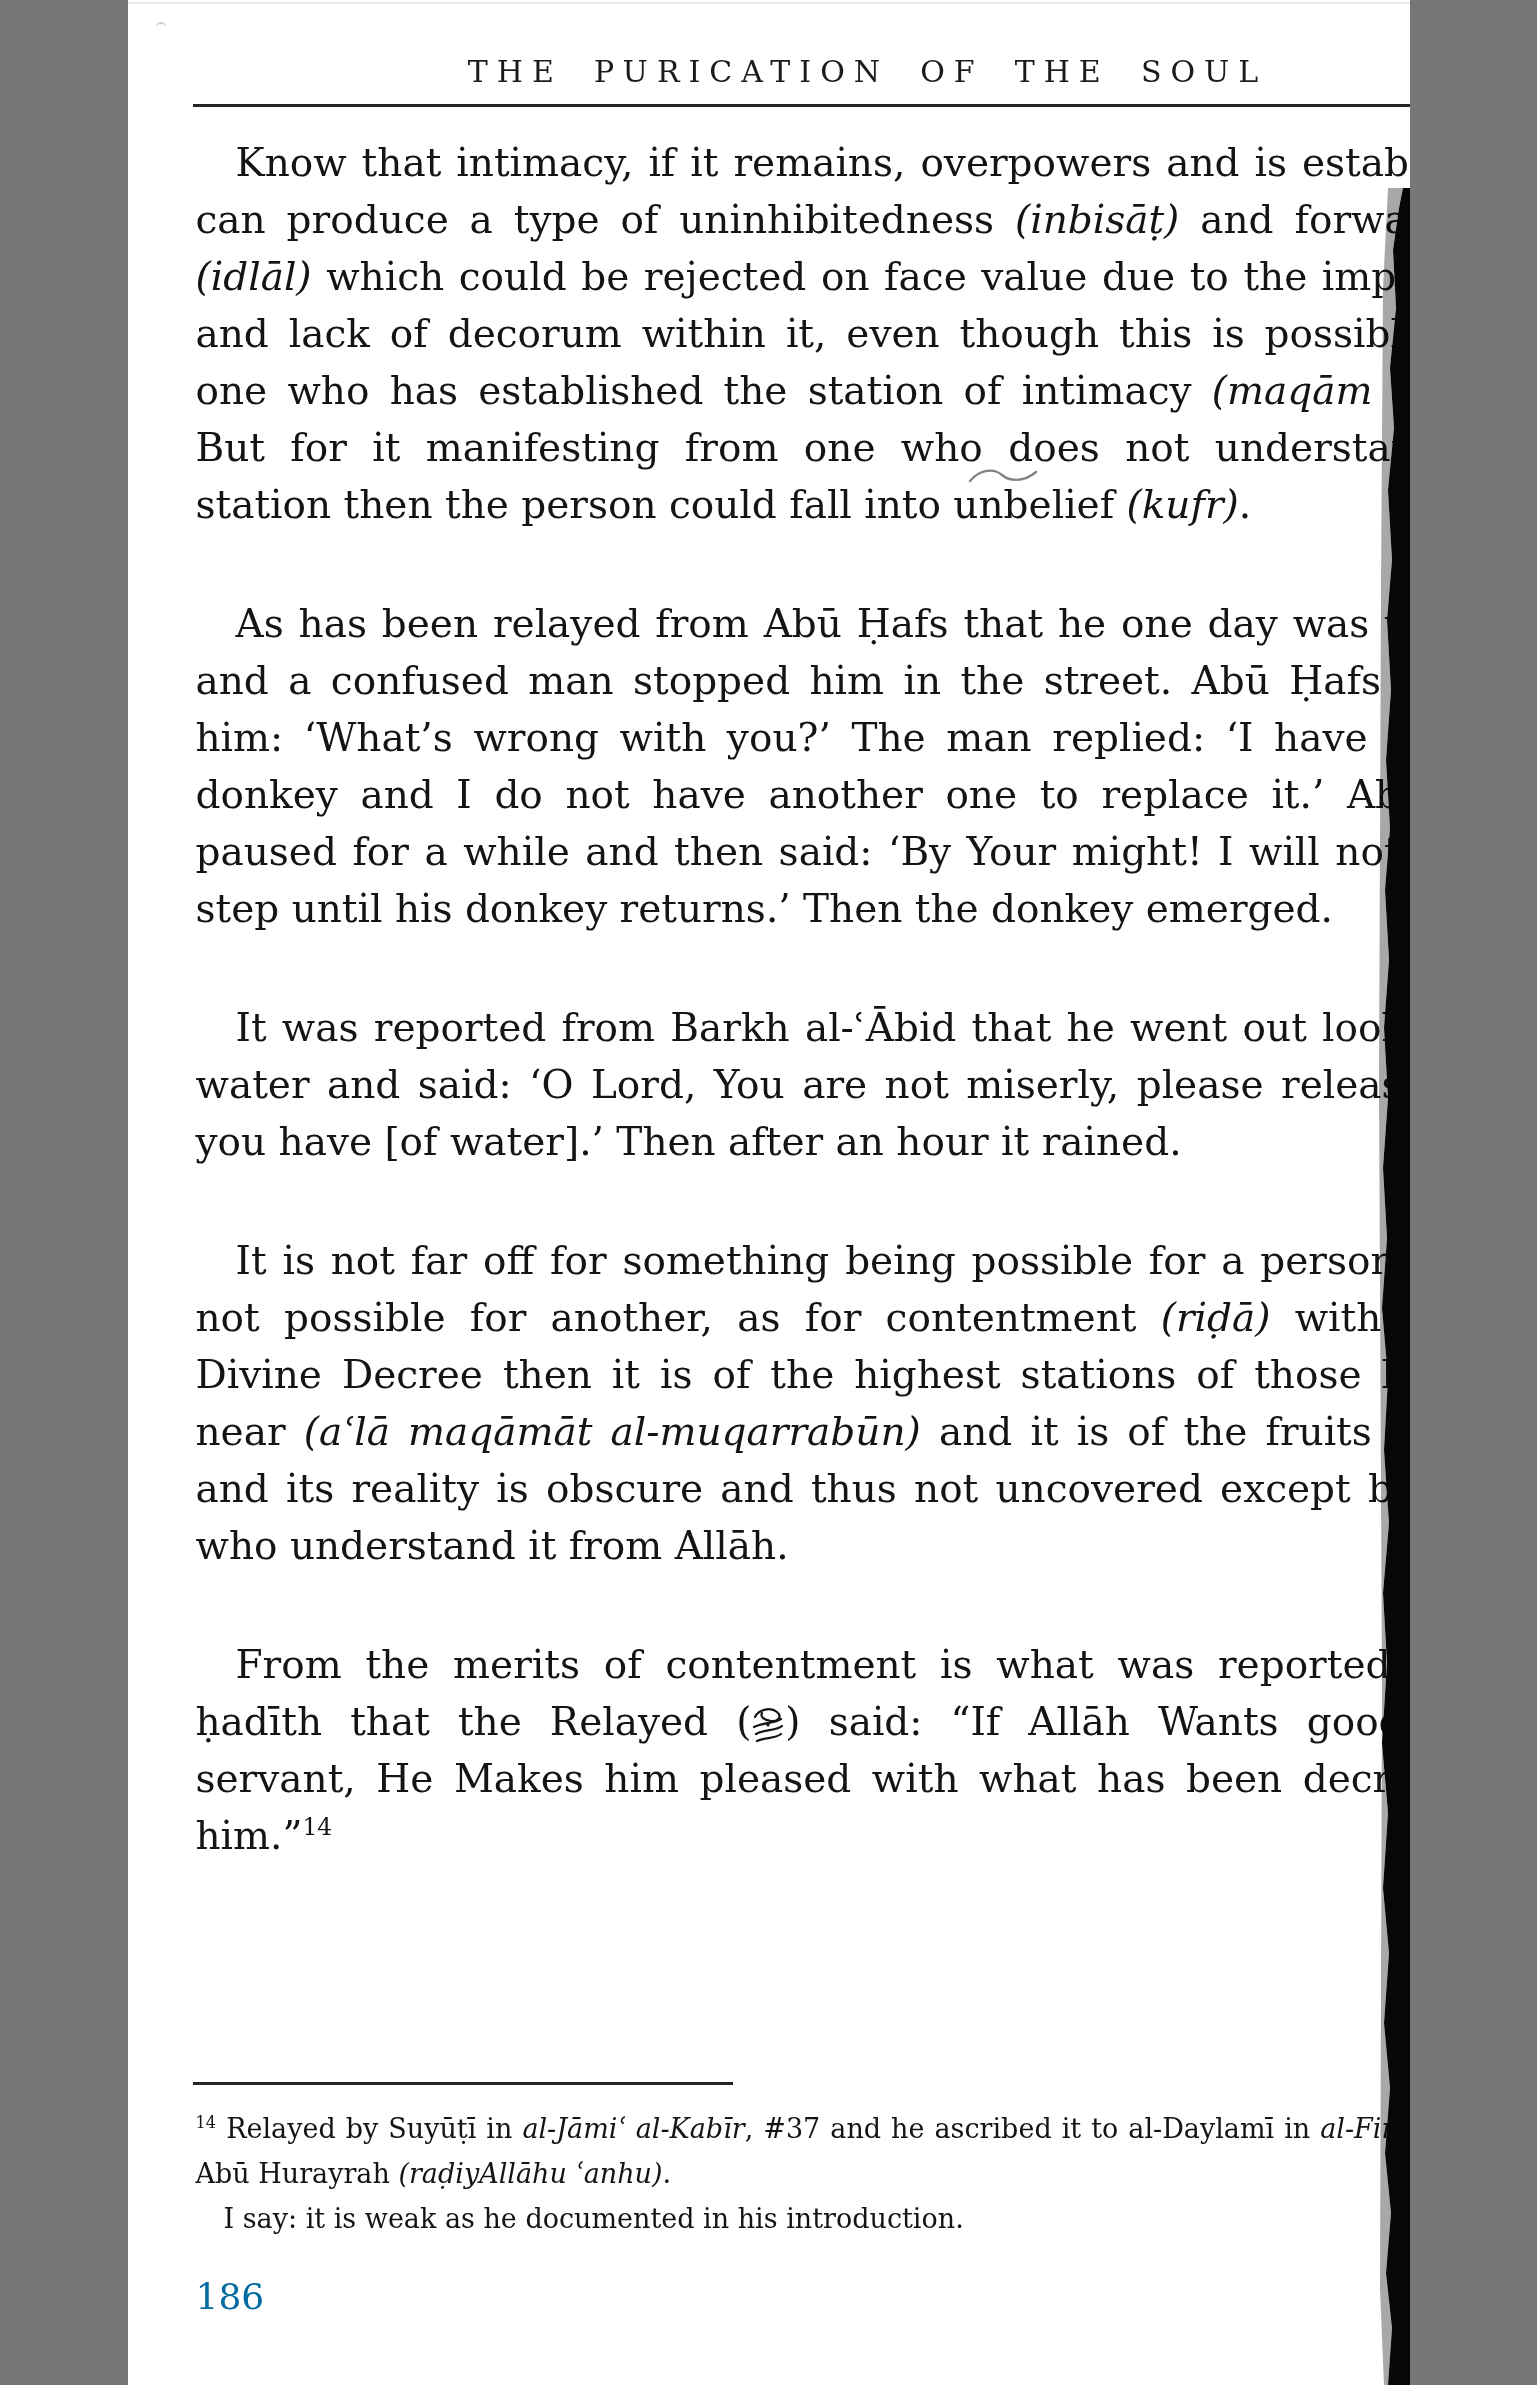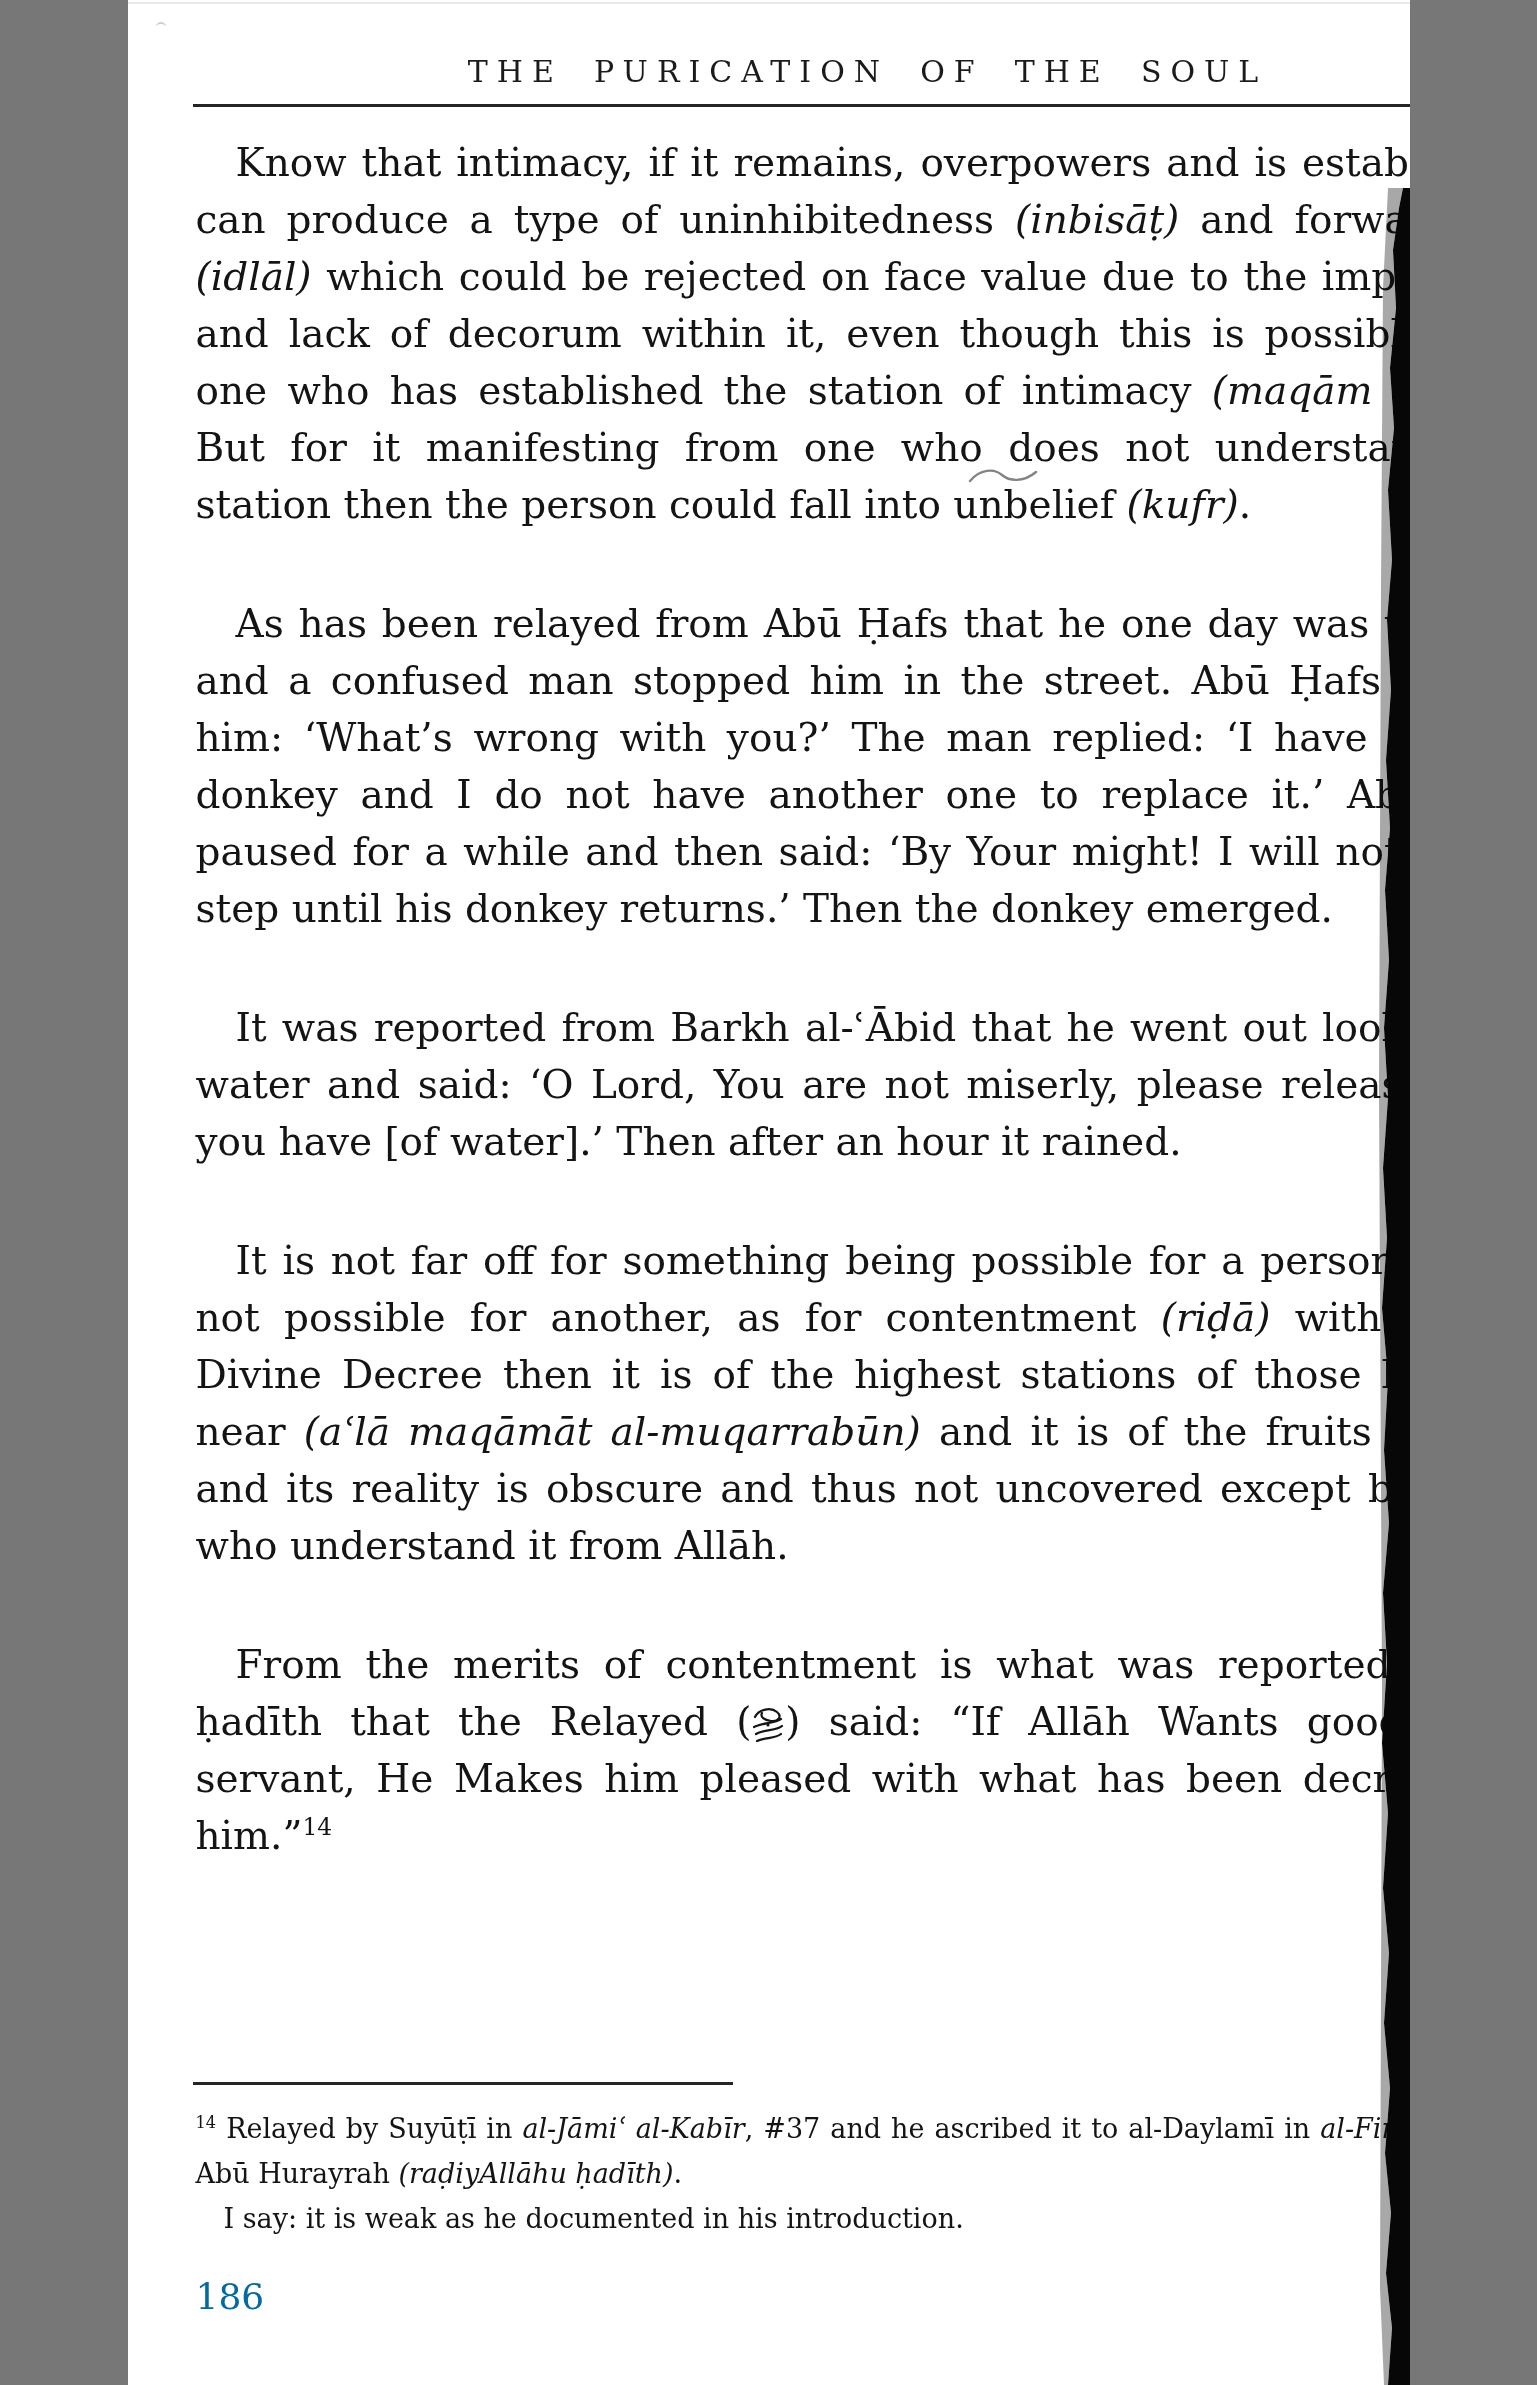--- a/index.html
+++ b/index.html
@@ -85,21 +85,21 @@
             <circle cx="17" cy="20" r="1.6" fill="#141414"></circle>
           </svg></span><span>) said: “If Allāh Wants good for a servant, He Makes him pleased with what has been decreed for him.”</span><sup>14</sup></p>
     </div>
 
   <svg class="artifact-mark" width="70" height="22" viewBox="0 0 70 22">
     <path d="M2,15 C12,3 26,2 34,9 C41,15 55,17 68,6" fill="none" stroke="#5a5a5a" stroke-width="2.4" stroke-linecap="round"></path>
   </svg>
 
   <div class="fn-rule"></div>
   <div class="footnote">
-      <p class="fn-para"><sup>14</sup><span>  Relayed by Suyūṭī in </span><span class="it">al-Jāmiʿ al-Kabīr</span><span>, #37 and he ascribed it to al-Daylamī in </span><span class="it">al-Firdaws</span><span> from Abū Hurayrah </span><span class="it">(raḍiyAllāhu ḥadīth)</span><span>.</span></p>
+      <p class="fn-para"><sup>14</sup><span>  Relayed by Suyūṭī in </span><span class="it">al-Jāmiʿ al-Kabīr</span><span>, #37 and he ascribed it to al-Daylamī in </span><span class="it">al-Firdaws</span><span> from Abū Hurayrah </span><span class="it">(raḍiyAllāhu ʿanhu)</span><span>.</span></p>
       <p class="fn-para indent"><span>I say: it is weak as he documented in his introduction.</span></p>
     </div>
 
   <div class="page-number">186</div>
 
   <div class="gutter">
     <svg viewBox="0 0 32 2197" preserveAspectRatio="none">
       <path d="M32,0 L32,2197 L10,2197 L14,2140 L8,2085 L13,2025 L7,1965 L12,1900 L6,1835 L11,1765 L5,1700 L10,1625 L4,1555 L9,1475 L5,1405 L11,1335 L6,1262 L10,1190 L4,1120 L9,1050 L5,980 L10,910 L6,840 L11,772 L7,702 L12,640 L8,572 L13,502 L9,432 L14,372 L10,302 L16,240 L12,180 L18,120 L15,62 L21,20 L25,0 Z" fill="#070707"></path>
       <path d="M25,0 L21,20 L15,62 L18,120 L12,180 L16,240 L10,302 L14,372 L9,432 L13,502 L8,572 L12,640 L7,702 L11,772 L6,840 L10,910 L5,980 L9,1050 L4,1120 L10,1190 L6,1262 L11,1335 L5,1405 L9,1475 L4,1555 L10,1625 L5,1700 L11,1765 L6,1835 L12,1900 L7,1965 L13,2025 L8,2085 L14,2140 L10,2197 L6,2197 L2,2100 L4,1500 L1,900 L3,400 L5,100 L10,0 Z" fill="#070707" opacity="0.35"></path>
     </svg>

